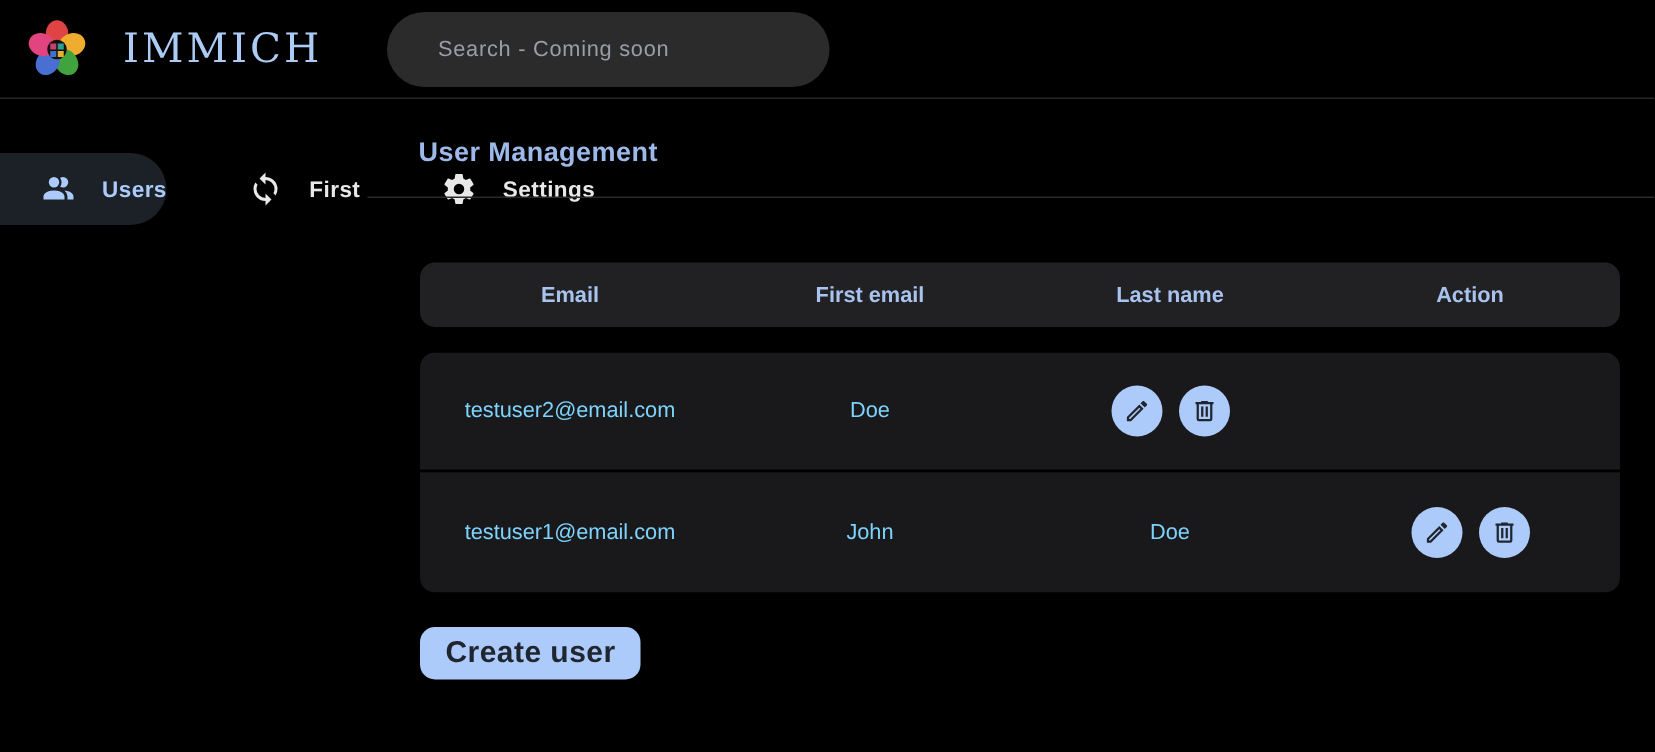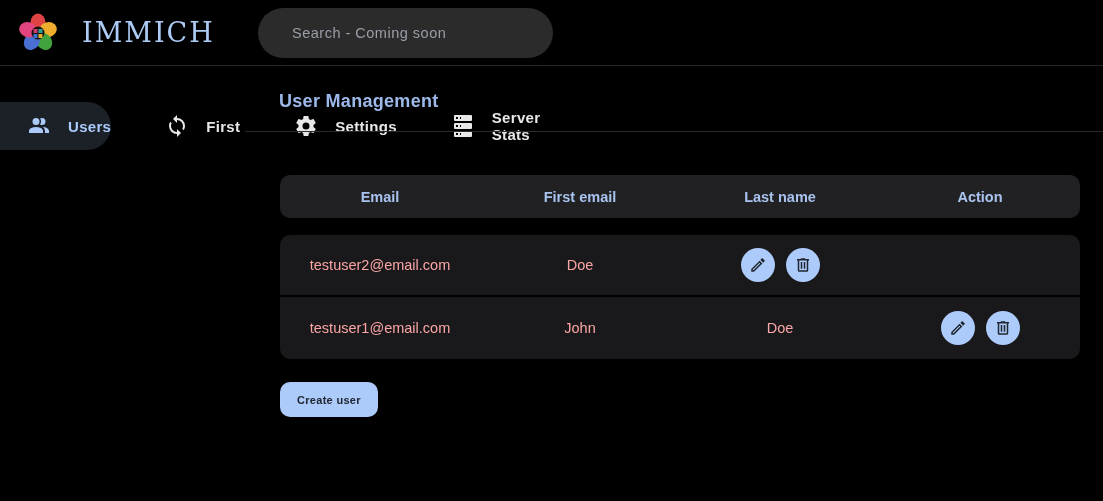--- a/index.html
+++ b/index.html
@@ -87,35 +87,35 @@
   .table { width: 800px; margin-top: 43px; font-size: 14.5px; }
   .t-grid { display: grid; grid-template-columns: repeat(4, 200px); align-items: center; text-align: center; }
   .t-head {
     height: 43px;
     background: #212124;
     border-radius: 10px;
     color: #a9c3ef;
     font-weight: 700;
   }
   .t-body { margin-top: 17px; border-radius: 10px; overflow: hidden; }
-  .t-row { height: 62px; background: #19191c; color: #fca5a5; }
+  .t-row { height: 80px; background: #19191c; color: #7dd3fc; }
   .t-row:not(:last-child) { border-bottom: 2px solid #000; }
   .action-cell { display: flex; justify-content: center; gap: 11px; }
   .circle-btn {
     width: 34px; height: 34px; border-radius: 50%;
     background: #ADCBFA; border: none; cursor: pointer;
     display: flex; align-items: center; justify-content: center;
   }
   .create-btn {
     margin-top: 23px;
     height: 35px; padding: 0 17px;
     background: #ADCBFA; color: #20262f;
     border: none; border-radius: 10px;
     font-family: "Liberation Sans", sans-serif;
-    font-size: 11px; font-weight: 700; letter-spacing: 0.3px;
+    font-size: 20px; font-weight: 700; letter-spacing: 0.3px;
     cursor: pointer;
   }
 </style>
 </head>
 <body>
 
 <header class="navbar">
   <div class="brand">
     <span style="display:flex;">
       <svg width="44" height="44" viewBox="0 0 44 44">
@@ -170,28 +170,20 @@
       <span>First</span>
     </div>
     <div class="side-item">
       <span style="display:flex;">
         <svg width="24" height="24" viewBox="0 0 24 24" fill="currentColor">
           <path d="M12 15.5A3.5 3.5 0 0 1 8.5 12 3.5 3.5 0 0 1 12 8.5a3.5 3.5 0 0 1 3.5 3.5 3.5 3.5 0 0 1-3.5 3.5m7.43-2.53c.04-.32.07-.64.07-.97 0-.33-.03-.66-.07-1l2.11-1.63c.19-.15.24-.42.12-.64l-2-3.46c-.12-.22-.39-.31-.61-.22l-2.49 1c-.52-.39-1.06-.73-1.69-.98l-.37-2.65A.506.506 0 0 0 14 2h-4c-.25 0-.46.18-.5.42l-.37 2.65c-.63.25-1.17.59-1.69.98l-2.49-1c-.22-.09-.49 0-.61.22l-2 3.46c-.13.22-.07.49.12.64L4.57 11c-.04.34-.07.67-.07 1 0 .33.03.65.07.97l-2.11 1.66c-.19.15-.25.42-.12.64l2 3.46c.12.22.39.3.61.22l2.49-1.01c.52.4 1.06.74 1.69.99l.37 2.65c.04.24.25.42.5.42h4c.25 0 .46-.18.5-.42l.37-2.65c.63-.26 1.17-.59 1.69-.99l2.49 1.01c.22.08.49 0 .61-.22l2-3.46c.12-.22.07-.49-.12-.64l-2.11-1.66Z"></path>
         </svg>
       </span>
       <span>Settings</span>
     </div>
-    <div class="side-item">
-      <span style="display:flex;">
-        <svg width="24" height="24" viewBox="0 0 24 24" fill="currentColor">
-          <path d="M4 1h16a1 1 0 0 1 1 1v4a1 1 0 0 1-1 1H4a1 1 0 0 1-1-1V2a1 1 0 0 1 1-1m0 8h16a1 1 0 0 1 1 1v4a1 1 0 0 1-1 1H4a1 1 0 0 1-1-1v-4a1 1 0 0 1 1-1m0 8h16a1 1 0 0 1 1 1v4a1 1 0 0 1-1 1H4a1 1 0 0 1-1-1v-4a1 1 0 0 1 1-1M9 5h1V3H9v2M5 5h2V3H5v2m4 8h1v-2H9v2m-4 0h2v-2H5v2m4 8h1v-2H9v2m-4 0h2v-2H5v2Z"></path>
-        </svg>
-      </span>
-      <span>Server Stats</span>
-    </div>
   </nav>
 
   <main class="main">
     <h1 class="page-title">User Management</h1>
     <hr class="title-divider">
 
     <div class="content">
       <div class="table">
         <div class="t-grid t-head">
           <div>Email</div>

